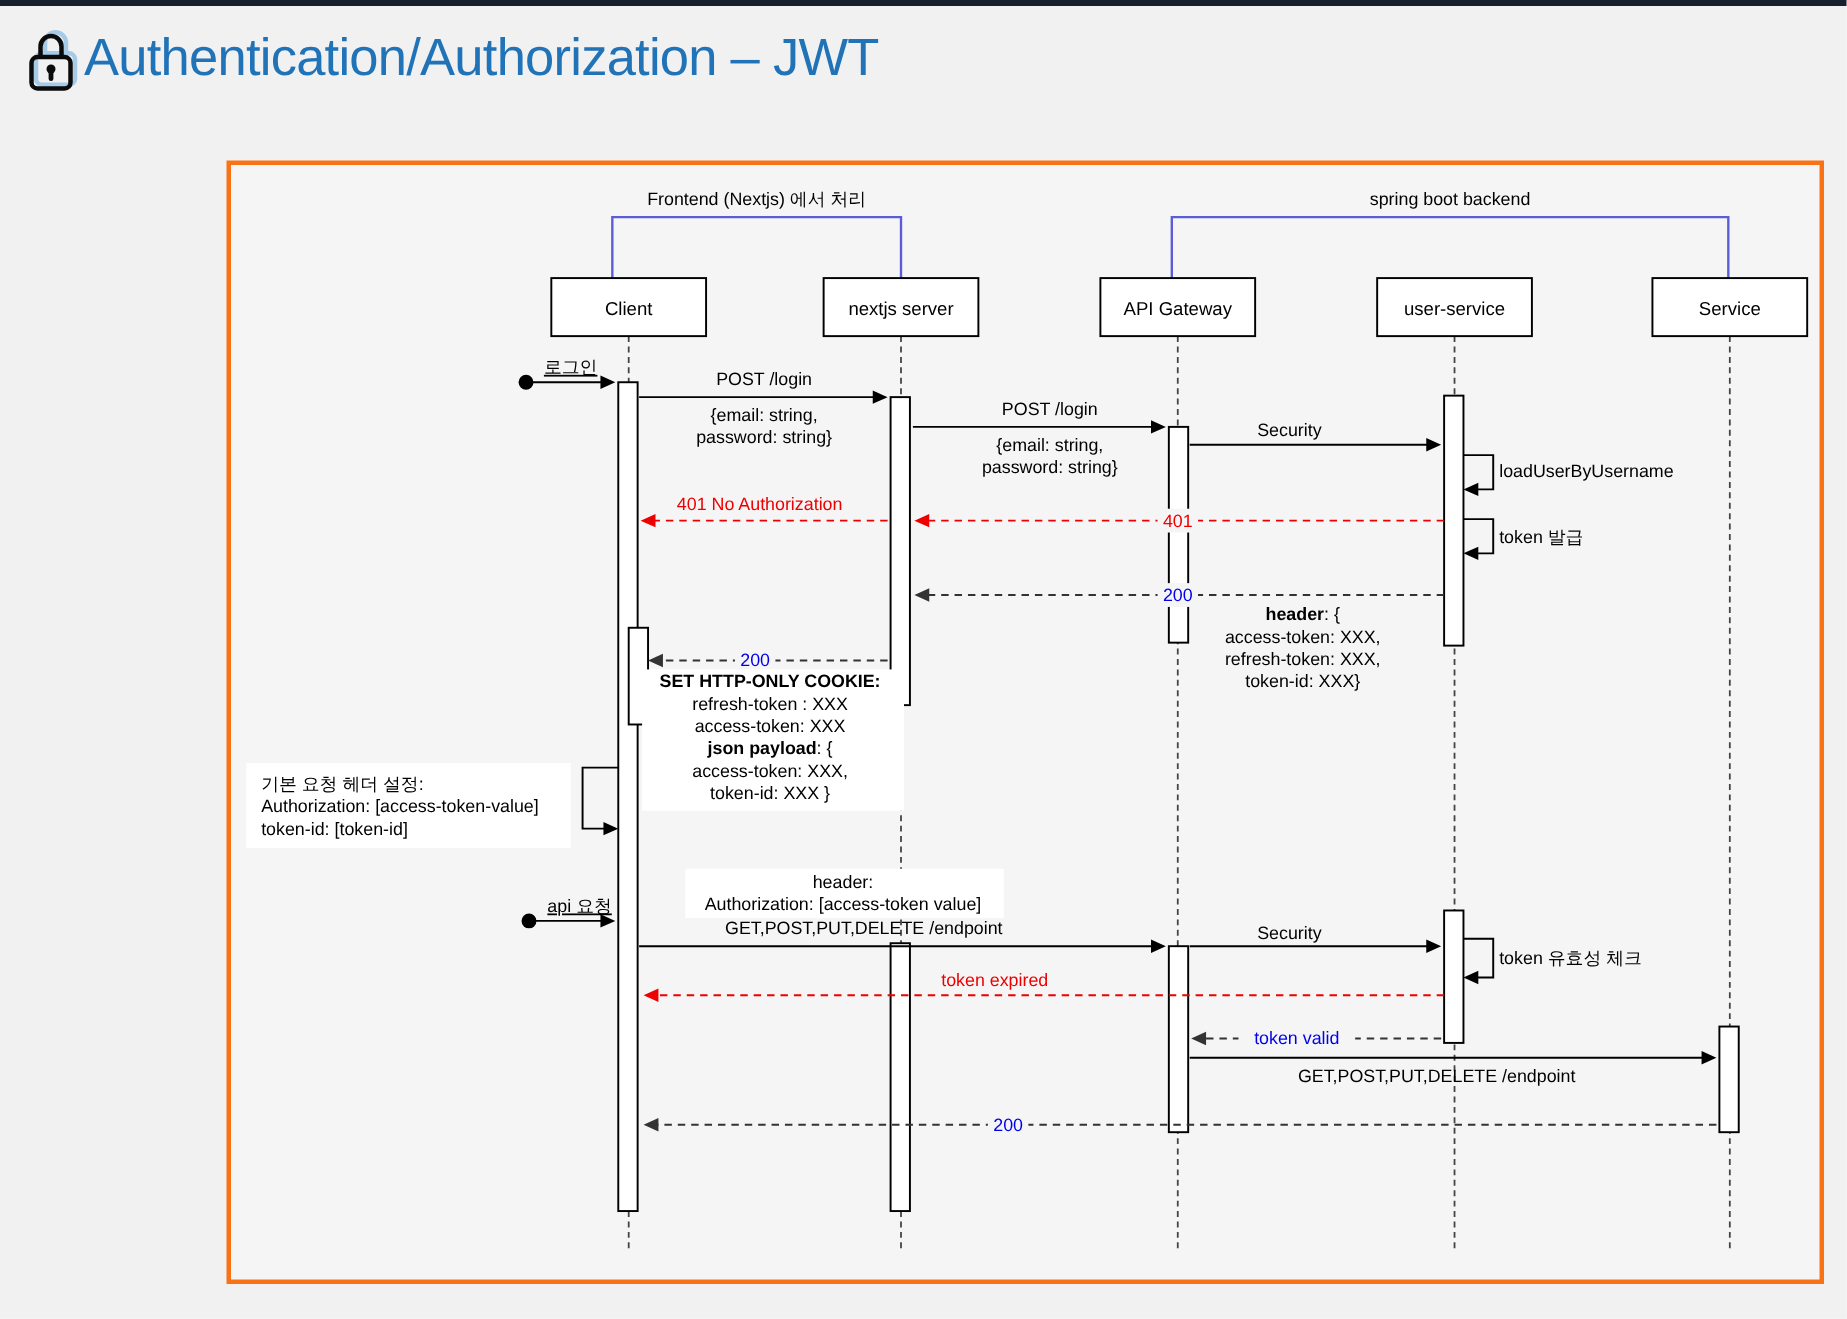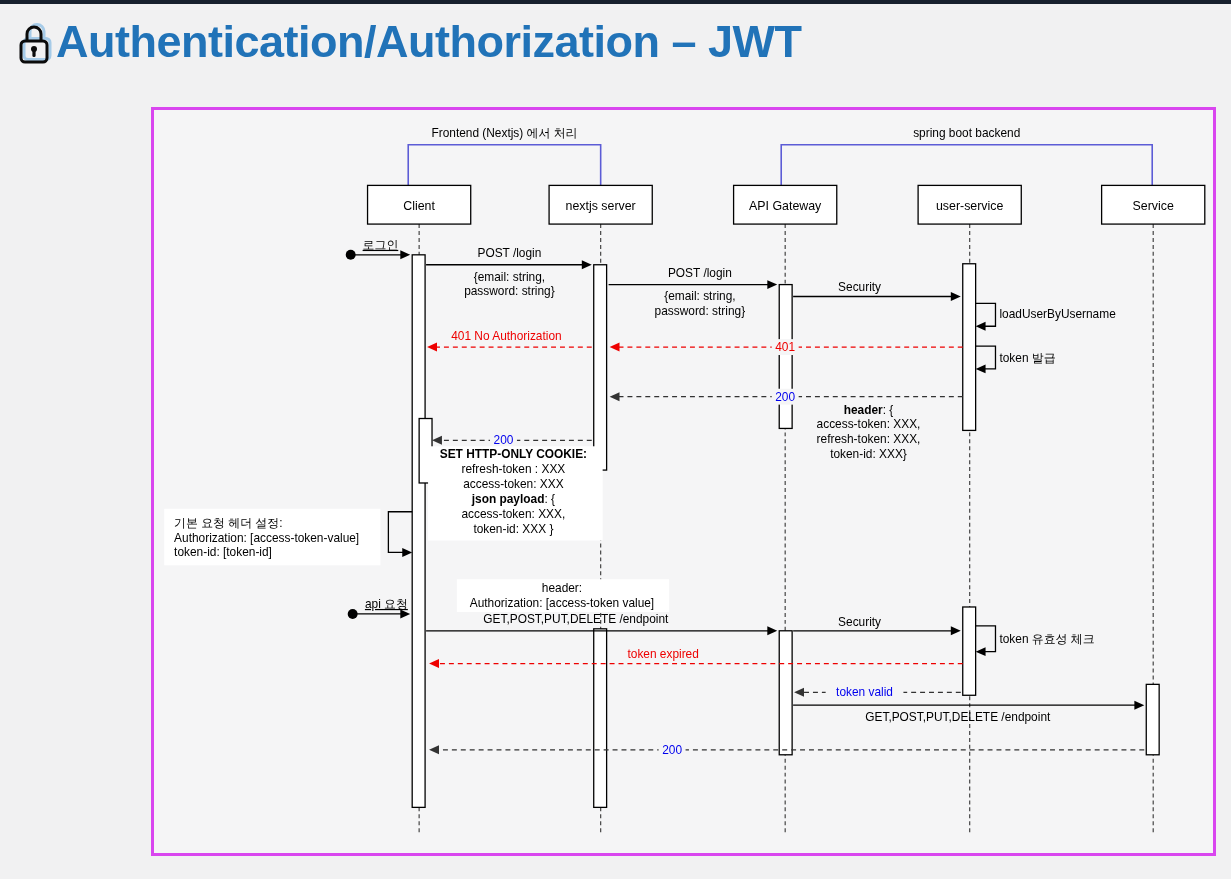--- a/index.html
+++ b/index.html
@@ -3,24 +3,24 @@
 <meta charset="utf-8">
 <style>
   html,body{margin:0;padding:0;}
   body{
     width:1231px;height:879px;position:relative;overflow:hidden;
     background:#f1f1f2;font-family:"Liberation Sans",sans-serif;
   }
   .top-strip{position:absolute;left:0;top:0;width:100%;height:4px;}
   .page-header{position:absolute;left:16px;top:16px;display:flex;align-items:center;gap:4px;}
   .lock{width:36px;height:46px;display:inline-block;position:relative;top:2px;}
-  h1.title{margin:0;font-size:45px;font-weight:700;letter-spacing:-0.5px;text-align:center;}
+  h1.title{margin:0;font-size:35px;font-weight:400;letter-spacing:-0.5px;text-align:center;}
   .panel{
     position:absolute;left:151px;top:107px;width:1065px;height:749px;
-    box-sizing:border-box;border:3px solid #d946ef;background:#f5f5f6;
+    box-sizing:border-box;border:3px solid #f97316;background:#f5f5f6;
   }
   svg text{font-family:"Liberation Sans",sans-serif;}
 </style>
 </head>
 <body>
 
 <div class="top-strip" style="background: rgb(23, 32, 46);"></div>
 
 <div class="page-header">
   <span class="lock">

